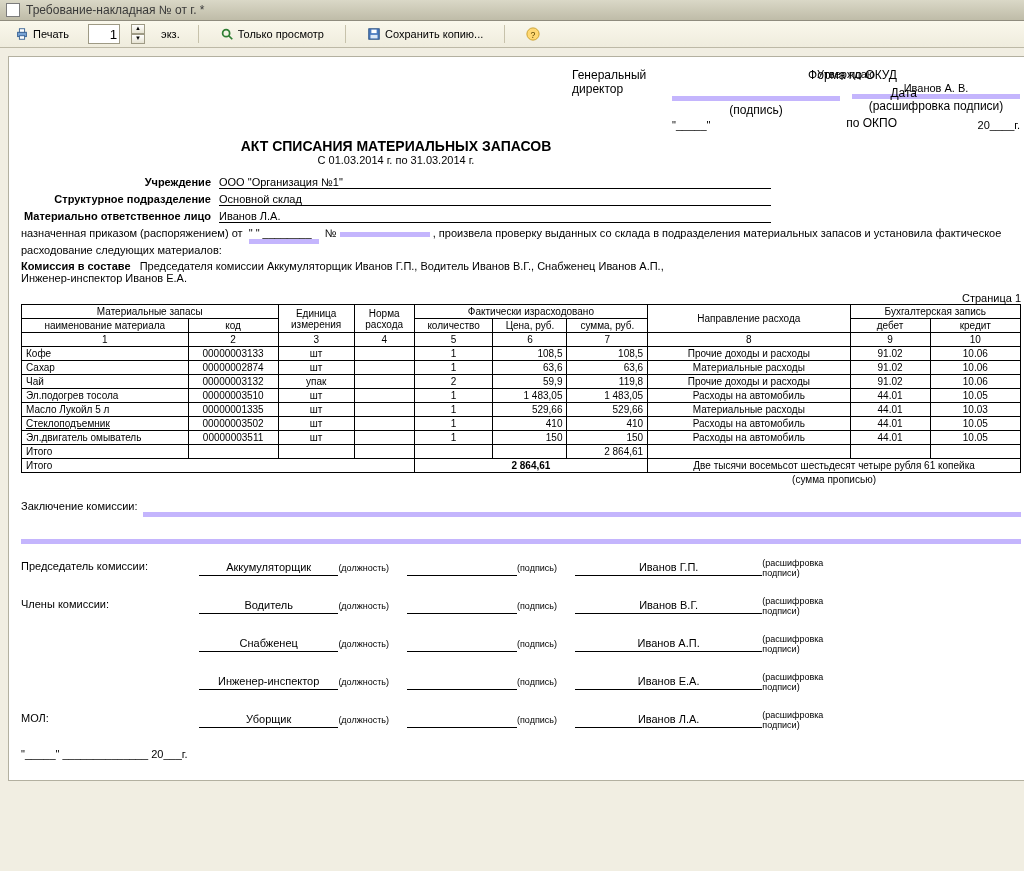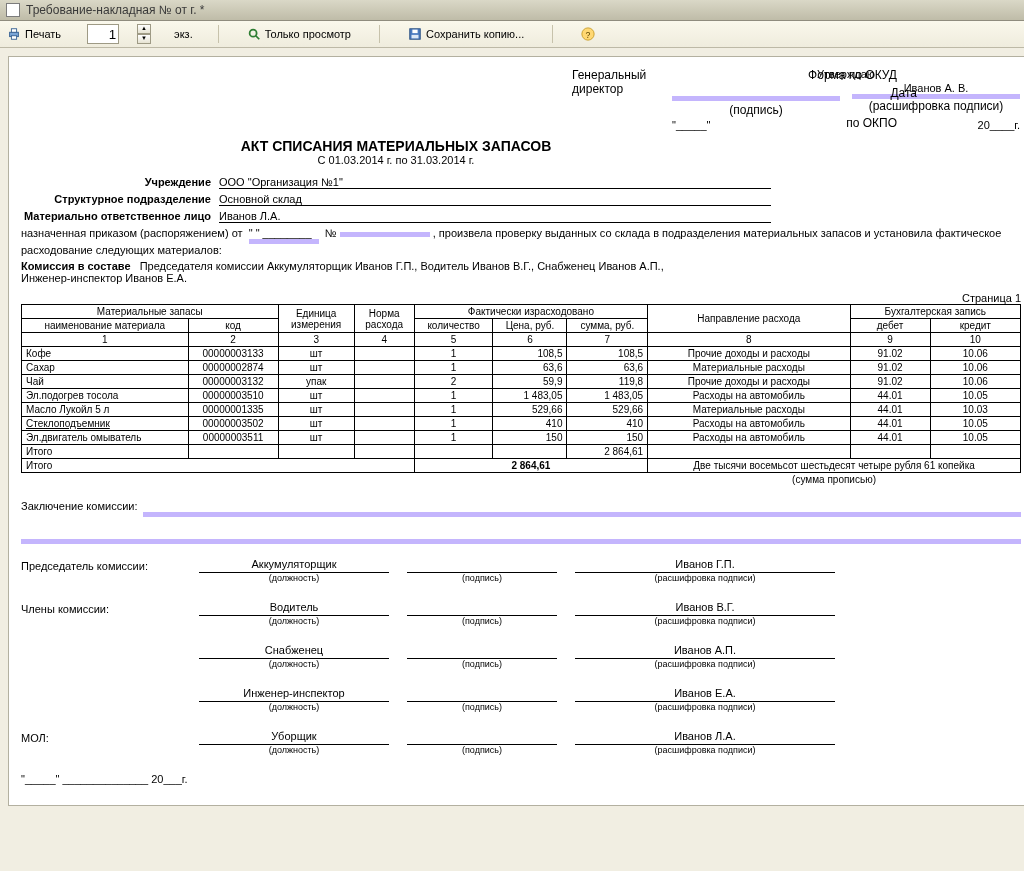--- a/index.html
+++ b/index.html
@@ -1,18 +1,18 @@
 <!DOCTYPE html>
 <html><head>
 <meta charset="utf-8">
 <style>
 html,body{margin:0;padding:0;font-family:Arial,sans-serif;font-size:11px;color:#000;background:#f1eee2;}
 .titlebar{background:linear-gradient(#dad8c7,#bfbca8);border-bottom:1px solid #8f8c7e;height:20px;line-height:20px;padding-left:6px;color:#3a3a3a;font-size:12px;display:flex;align-items:center;}
 .titlebar .tb-icon{width:12px;height:12px;border:1px solid #7c7c7c;background:#fff;margin-right:6px;}
-.toolbar{background:linear-gradient(#faf8ec,#efecdd);border-bottom:1px solid #bdb9a6;height:26px;display:flex;align-items:center;padding:0 0;gap:19px;}
+.toolbar{background:linear-gradient(#faf8ec,#efecdd);border-bottom:1px solid #bdb9a6;height:26px;display:flex;align-items:center;padding:0 8px;gap:12px;}
 .tb-btn{display:flex;align-items:center;height:20px;padding:0 6px;border:1px solid transparent;border-radius:3px;cursor:pointer;}
 .tb-btn .ic{width:14px;height:14px;margin-right:4px;}
 .tb-input{width:26px;height:16px;border:1px solid #9e9a85;text-align:right;padding-right:2px;background:#fff;}
 .tb-spin{display:flex;flex-direction:column;margin-left:-1px;}
 .tb-spin div{width:12px;height:8px;border:1px solid #9e9a85;background:linear-gradient(#fff,#e6e3d2);font-size:6px;line-height:6px;text-align:center;cursor:pointer;}
 .tb-sep{width:1px;height:18px;background:#c7c2ab;margin:0 2px;}
 .page-wrap{padding:8px;background:#f1eee2;}
 .paper{width:1000px;margin:0 auto;background:#fff;border:1px solid #b3b0a0;padding:10px 12px 20px 12px;}
 .small{font-size:12px;}
 .center{text-align:center;}
@@ -21,21 +21,21 @@
 .hdr-row{display:flex;margin-top:4px;}
 .hdr-row .lbl{width:190px;text-align:right;padding-right:8px;font-weight:bold;}
 .hdr-row .val{border-bottom:1px solid #000;flex:1;}
 .tbl{border-collapse:collapse;width:100%;}
 .tbl th,.tbl td{border:1px solid #000;padding:1px 4px;font-size:10px;}
 .tbl th{font-weight:normal;text-align:center;}
 .noborder td{border:none;}
 .box-tbl{border-collapse:collapse;}
 .box-tbl td{border:1px solid #000;padding:2px 10px;}
 .sig-block{display:flex;gap:18px;margin-top:8px;}
-.sig-cell{display:flex;flex-direction:column;align-items:center;}
+.sig-cell{display:flex;flex-direction:row;align-items:center;}
 .sig-line{border-bottom:1px solid #000;width:100%;text-align:center;min-height:14px;}
 .sig-cap{font-size:9px;}
 .h1{font-weight:bold;font-size:14px;text-align:center;}
 </style>
 </head>
 <body>
 
 <div class="titlebar">
   <span class="tb-icon"></span>
   <span>Требование-накладная №  от  г. *</span>

